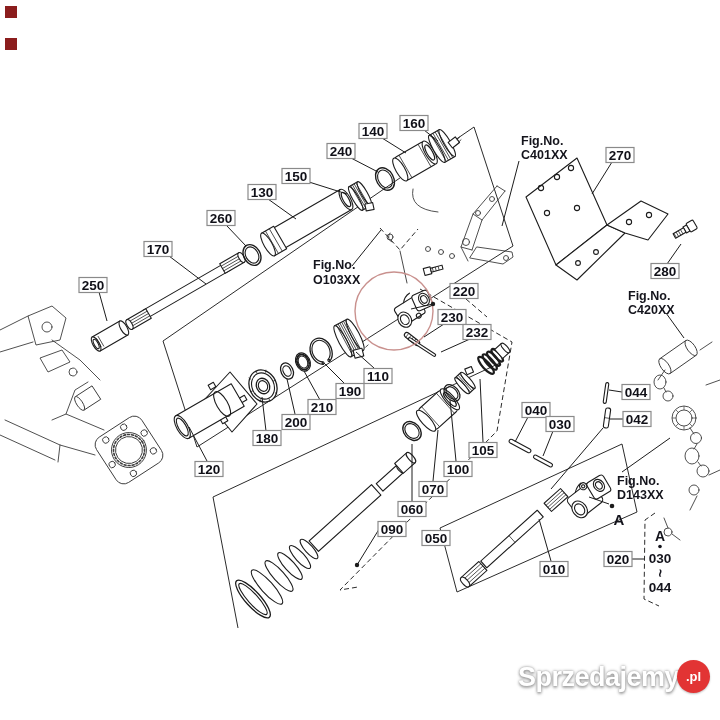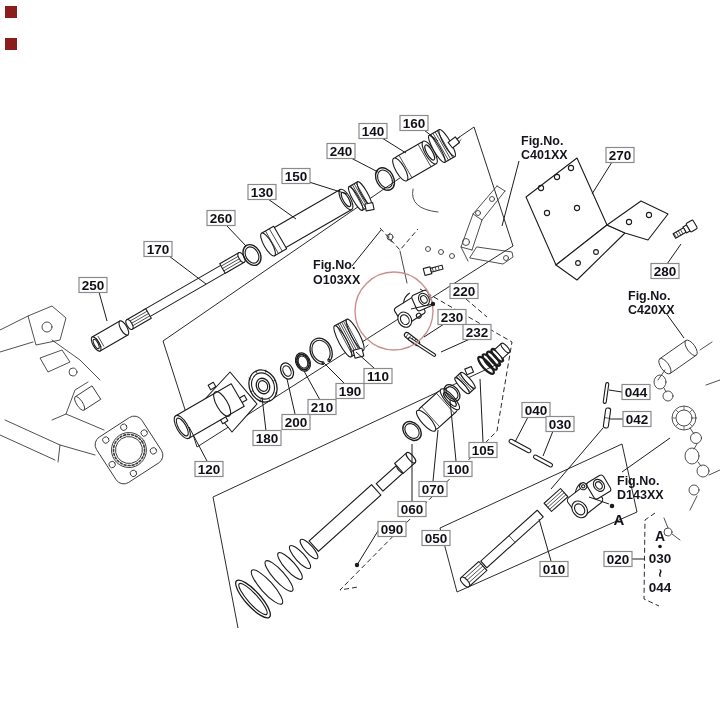--- a/index.html
+++ b/index.html
@@ -598,13 +598,16 @@
   <g>
     <text class="ann" x="619" y="525" style="font-size:15px">A</text>
     <text class="ann" x="660" y="541">A</text>
     <circle cx="660" cy="546.5" r="1.8" fill="#14141c"></circle>
     <text class="ann" x="660" y="563" style="font-size:13.5px">030</text>
     <text class="ann" x="660" y="578" transform="rotate(90 660 573)">~</text>
     <text class="ann" x="660" y="592" style="font-size:13.5px">044</text>
   </g>
 </svg>
 
+<div class="watermark">
+  <span>Sprzedajemy</span><span class="wm-badge" style="background: rgb(226, 52, 52);">.pl</span>
 </div>
+</div>
 
 </body></html>

